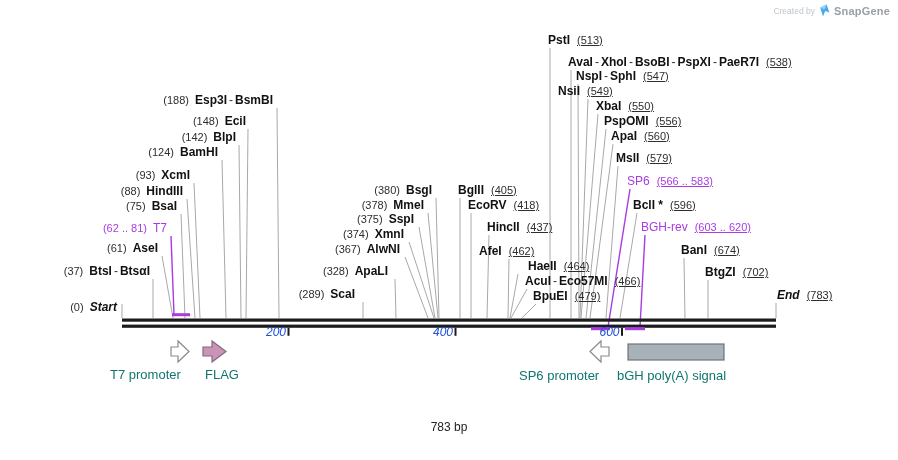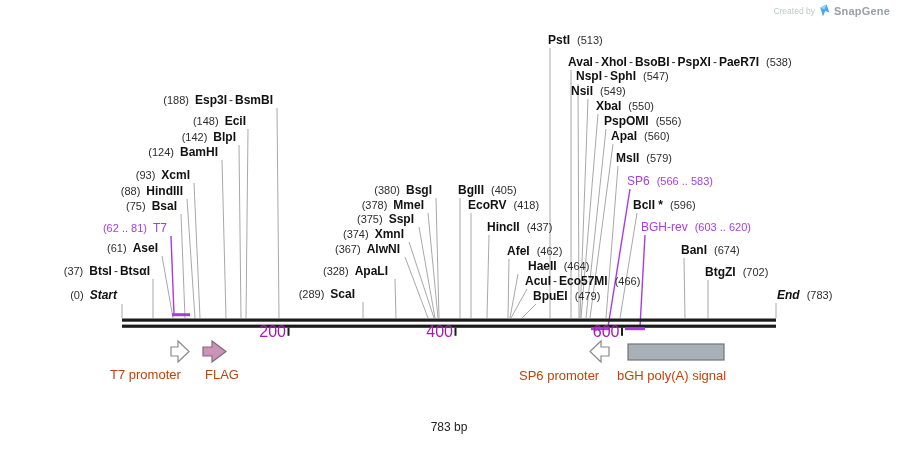--- a/index.html
+++ b/index.html
@@ -8,30 +8,30 @@
     font-family:"Liberation Sans","DejaVu Sans",sans-serif;
   }
   #diagram-svg{position:absolute;left:0;top:0;z-index:1;}
   .site-label{
     position:absolute;white-space:nowrap;z-index:2;font-size:12px;color:#1a1a1a;line-height:13px;
   }
   .site-label .nm{font-weight:bold;color:#111;}
   .site-label .nm.it{font-style:italic;}
   .site-label .num{font-size:11px;color:#2e2e2e;}
   .site-label .num.first{margin-right:6px;}
-  .site-label .num.last{margin-left:7px;}
+  .site-label .num.last{margin-left:7px;text-decoration:underline;}
   .site-label .sep{font-weight:normal;color:#333;padding:0 2px;}
   .site-label.purple, .site-label.purple .nm, .site-label.purple .num, .site-label.purple .sep{
     color:#a83ce0;font-weight:normal;
   }
   .tick-label{
-    position:absolute;z-index:2;font-size:16px;color:#a21caf;line-height:12px;
+    position:absolute;z-index:2;font-size:12px;color:#1d4ed8;line-height:12px;font-style:italic;
   }
   .feat-label{
-    position:absolute;z-index:2;font-size:13px;color:#c2410c;line-height:14px;white-space:nowrap;
+    position:absolute;z-index:2;font-size:13px;color:#0f766e;line-height:14px;white-space:nowrap;
   }
   #title-block{position:absolute;left:122px;width:654px;top:417px;text-align:center;z-index:2;}
   #map-title{font-size:17px;font-weight:bold;color:#000;}
   #map-length{font-size:12px;color:#222;margin-top:3px;}
   #watermark{
     position:absolute;top:4px;right:8px;z-index:2;display:flex;align-items:center;gap:4px;
   }
   #watermark .created{font-size:8.5px;color:#bfc6cc;}
   #watermark .brand{font-size:11px;color:#989fa6;font-weight:600;letter-spacing:.2px;}
 </style>
@@ -106,49 +106,49 @@
   <div id="watermark">
     <span class="created">Created by</span>
     <svg width="11" height="13" viewBox="0 0 11 13">
       <path d="M1.2 3.4 L7.6 0.6 L10.4 8.4 L6.2 7.0 L4.0 12.4 Z" fill="#4aa8ec"></path>
       <path d="M1.2 3.4 L7.6 0.6 L5.4 5.4 Z" fill="#9bd4f6"></path>
     </svg>
     <span class="brand">SnapGene</span>
   </div>
 
   <div id="labels-layer">
-      <div class="site-label" style="top: 289px; right: 781px; text-align: center;"><span class="num first">(0)</span><span class="nm it">Start</span></div>
+      <div class="site-label" style="top: 301px; right: 781px; text-align: center;"><span class="num first">(0)</span><span class="nm it">Start</span></div>
       <div class="site-label" style="top: 265px; right: 748px;"><span class="num first">(37)</span><span class="nm">BtsI</span><span class="sep">-</span><span class="nm">BtsαI</span></div>
       <div class="site-label" style="top: 242px; right: 740px;"><span class="num first">(61)</span><span class="nm">AseI</span></div>
       <div class="site-label purple" style="top: 222px; right: 731px;"><span class="num first">(62 .. 81)</span><span class="nm">T7</span></div>
       <div class="site-label" style="top: 200px; right: 721px;"><span class="num first">(75)</span><span class="nm">BsaI</span></div>
       <div class="site-label" style="top: 185px; right: 715px;"><span class="num first">(88)</span><span class="nm">HindIII</span></div>
       <div class="site-label" style="top: 169px; right: 708px;"><span class="num first">(93)</span><span class="nm">XcmI</span></div>
       <div class="site-label" style="top: 146px; right: 680px;"><span class="num first">(124)</span><span class="nm">BamHI</span></div>
       <div class="site-label" style="top: 131px; right: 662px;"><span class="num first">(142)</span><span class="nm">BlpI</span></div>
       <div class="site-label" style="top: 115px; right: 652px;"><span class="num first">(148)</span><span class="nm">EciI</span></div>
       <div class="site-label" style="top: 94px; right: 625px;"><span class="num first">(188)</span><span class="nm">Esp3I</span><span class="sep">-</span><span class="nm">BsmBI</span></div>
       <div class="site-label" style="top: 288px; right: 543px;"><span class="num first">(289)</span><span class="nm">ScaI</span></div>
       <div class="site-label" style="top: 265px; right: 510px;"><span class="num first">(328)</span><span class="nm">ApaLI</span></div>
       <div class="site-label" style="top: 243px; right: 498px;"><span class="num first">(367)</span><span class="nm">AlwNI</span></div>
       <div class="site-label" style="top: 228px; right: 494px;"><span class="num first">(374)</span><span class="nm">XmnI</span></div>
       <div class="site-label" style="top: 213px; right: 484px;"><span class="num first">(375)</span><span class="nm">SspI</span></div>
       <div class="site-label" style="top: 199px; right: 474px;"><span class="num first">(378)</span><span class="nm">MmeI</span></div>
       <div class="site-label" style="top: 184px; right: 466px;"><span class="num first">(380)</span><span class="nm">BsgI</span></div>
       <div class="site-label" style="top: 184px; left: 458px;"><span class="nm">BglII</span><span class="num last">(405)</span></div>
       <div class="site-label" style="top: 199px; left: 468px;"><span class="nm">EcoRV</span><span class="num last">(418)</span></div>
       <div class="site-label" style="top: 221px; left: 487px;"><span class="nm">HincII</span><span class="num last">(437)</span></div>
-      <div class="site-label" style="top: 245px; left: 507px; text-align: center;"><span class="nm">AfeI</span><span class="num last">(462)</span></div>
+      <div class="site-label" style="top: 245px; left: 479px; text-align: center;"><span class="nm">AfeI</span><span class="num last">(462)</span></div>
       <div class="site-label" style="top: 260px; left: 508px; padding-left: 20px;"><span class="nm">HaeII</span><span class="num last">(464)</span></div>
       <div class="site-label" style="top: 275px; left: 525px;"><span class="nm">AcuI</span><span class="sep">-</span><span class="nm">Eco57MI</span><span class="num last">(466)</span></div>
       <div class="site-label" style="top: 290px; left: 533px; text-align: right;"><span class="nm">BpuEI</span><span class="num last">(479)</span></div>
       <div class="site-label" style="top: 34px; left: 548px;"><span class="nm">PstI</span><span class="num last">(513)</span></div>
       <div class="site-label" style="top: 56px; left: 568px;"><span class="nm">AvaI</span><span class="sep">-</span><span class="nm">XhoI</span><span class="sep">-</span><span class="nm">BsoBI</span><span class="sep">-</span><span class="nm">PspXI</span><span class="sep">-</span><span class="nm">PaeR7I</span><span class="num last">(538)</span></div>
       <div class="site-label" style="top: 70px; left: 576px;"><span class="nm">NspI</span><span class="sep">-</span><span class="nm">SphI</span><span class="num last">(547)</span></div>
-      <div class="site-label" style="top: 85px; left: 571px; text-align: center;"><span class="nm">NsiI</span><span class="num last">(549)</span></div>
+      <div class="site-label" style="top: 85px; left: 558px; text-align: center;"><span class="nm">NsiI</span><span class="num last">(549)</span></div>
       <div class="site-label" style="top: 100px; left: 596px;"><span class="nm">XbaI</span><span class="num last">(550)</span></div>
       <div class="site-label" style="top: 115px; left: 604px;"><span class="nm">PspOMI</span><span class="num last">(556)</span></div>
       <div class="site-label" style="top: 130px; left: 611px;"><span class="nm">ApaI</span><span class="num last">(560)</span></div>
       <div class="site-label" style="top: 152px; left: 616px;"><span class="nm">MslI</span><span class="num last">(579)</span></div>
       <div class="site-label purple" style="top: 175px; left: 627px;"><span class="nm">SP6</span><span class="num last">(566 .. 583)</span></div>
       <div class="site-label" style="top: 199px; left: 633px;"><span class="nm">BclI *</span><span class="num last">(596)</span></div>
       <div class="site-label purple" style="top: 221px; left: 641px;"><span class="nm">BGH-rev</span><span class="num last">(603 .. 620)</span></div>
       <div class="site-label" style="top: 244px; left: 681px;"><span class="nm">BanI</span><span class="num last">(674)</span></div>
       <div class="site-label" style="top: 266px; left: 705px;"><span class="nm">BtgZI</span><span class="num last">(702)</span></div>
       <div class="site-label" style="top: 289px; left: 777px;"><span class="nm it">End</span><span class="num last">(783)</span></div>

